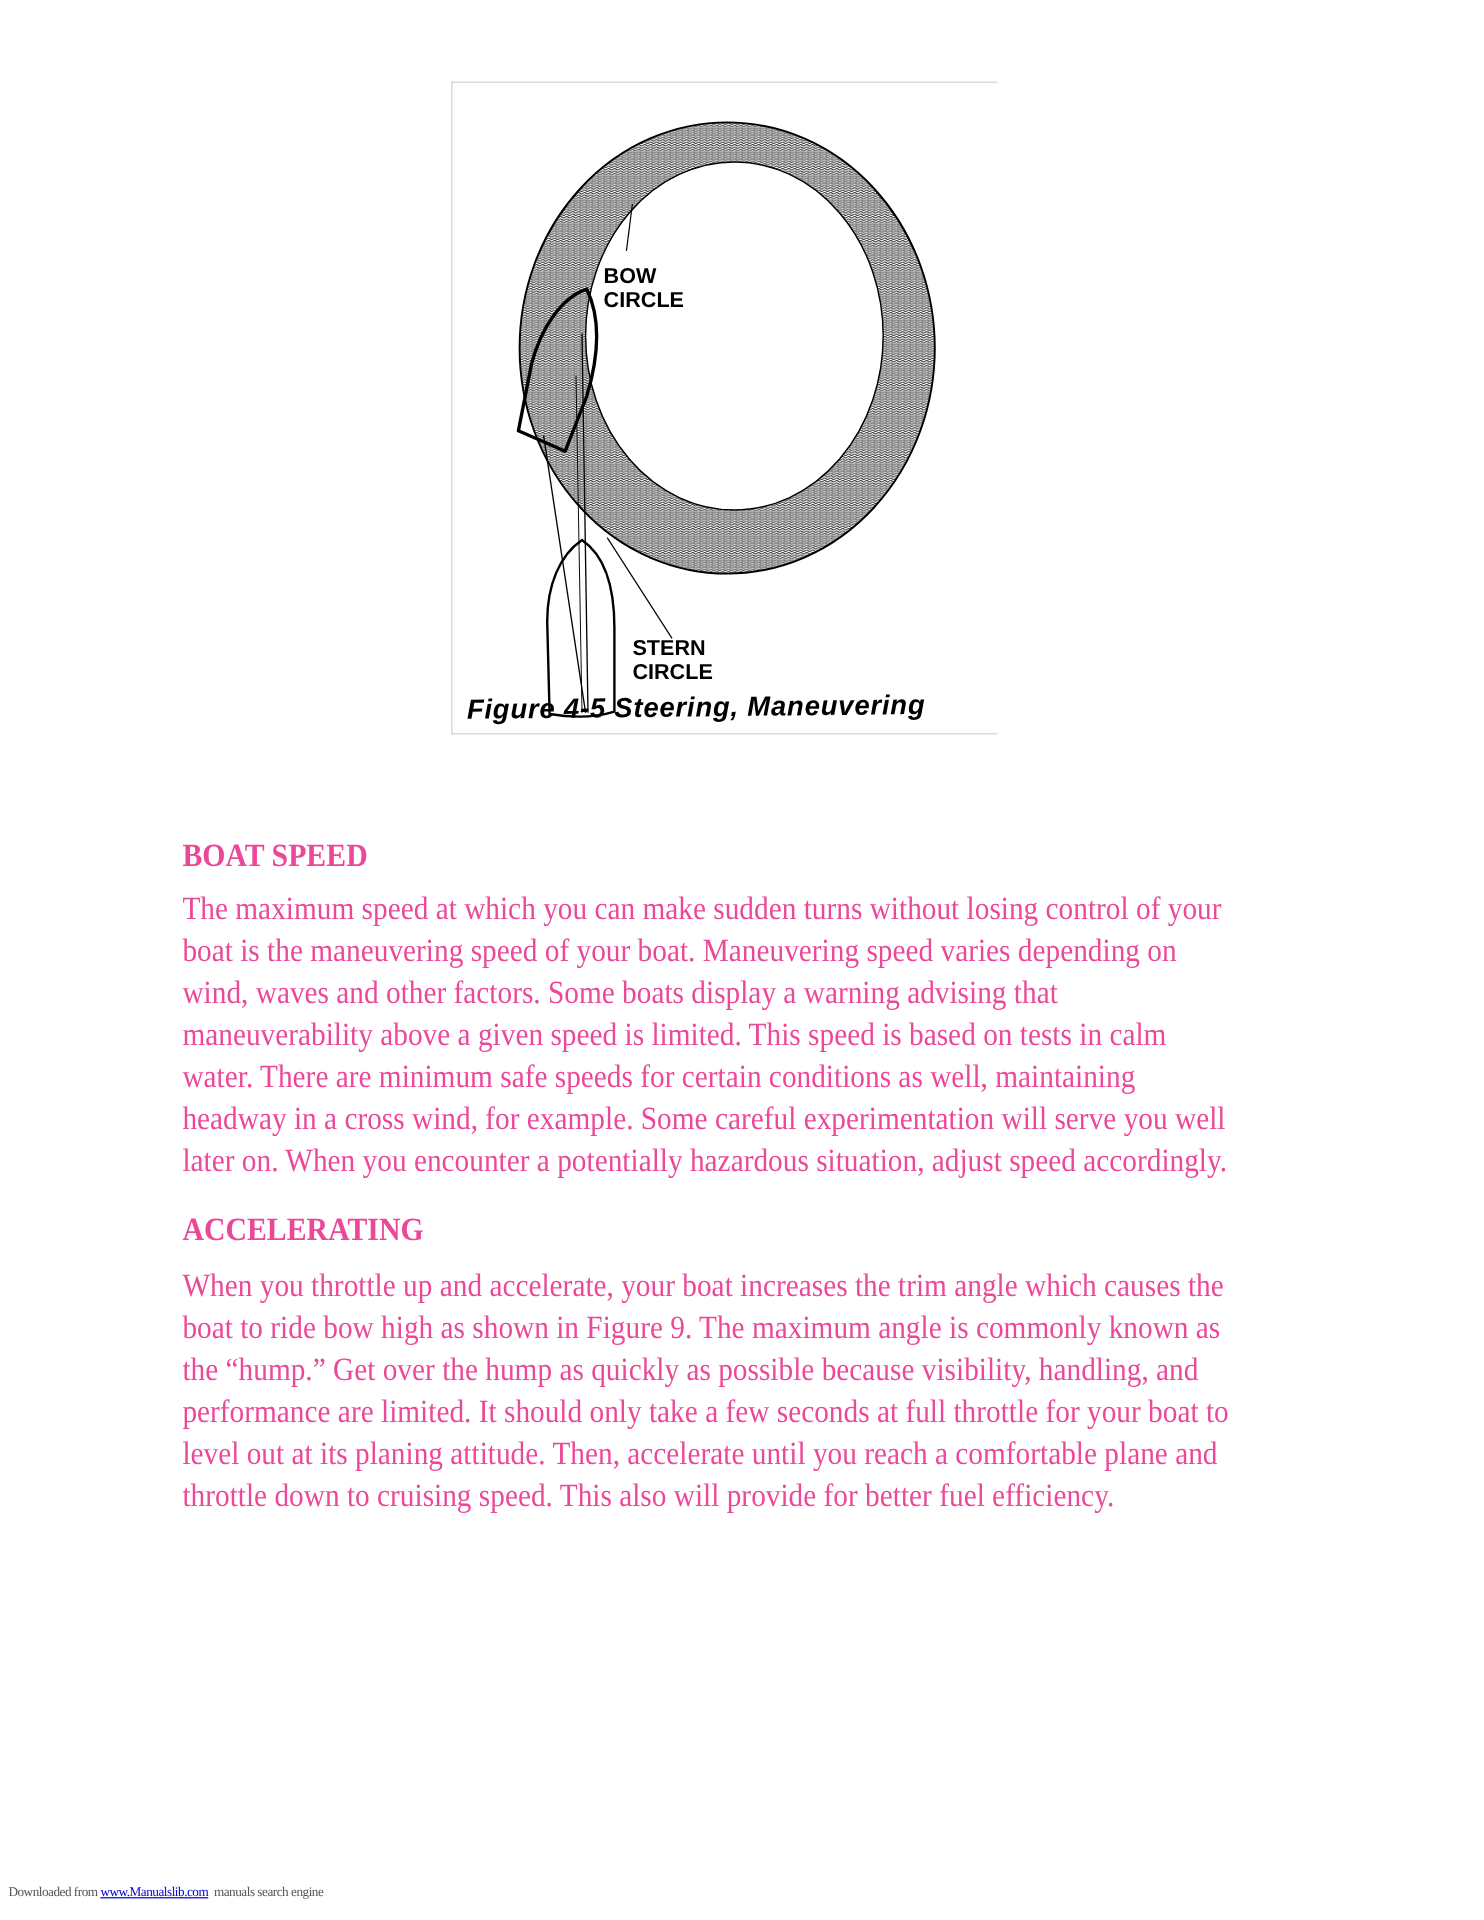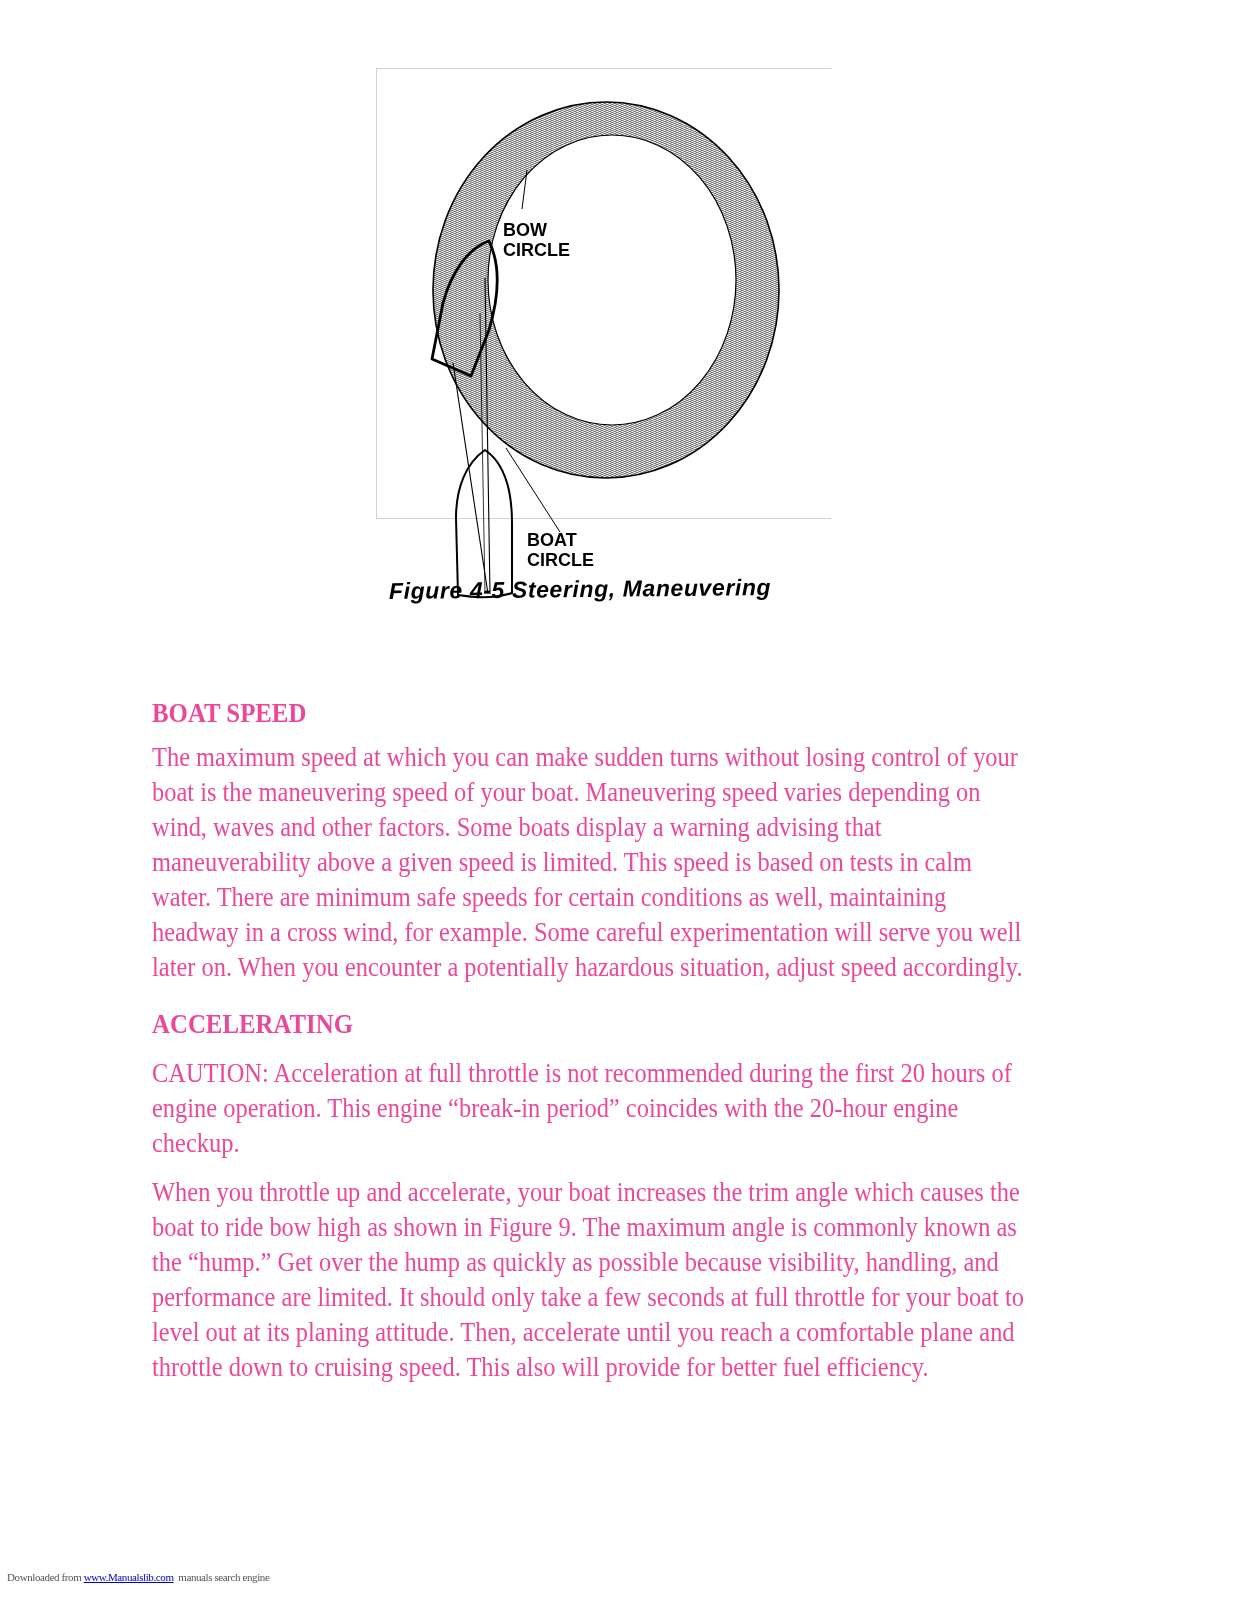--- a/index.html
+++ b/index.html
@@ -1,18 +1,18 @@
 <!DOCTYPE html>
 <html><head>
 <meta charset="utf-8">
 <style>
   html, body { margin: 0; padding: 0; background: #ffffff; }
   body { width: 1237px; height: 1600px; position: relative; overflow: hidden; }
   .figure-frame {
-    position: absolute; left: 376px; top: 68px; width: 455px; height: 451px;
+    position: absolute; left: 376px; top: 68px; width: 455px; height: 544px;
     border-top: 1px solid #d0d0d0; border-left: 1px solid #d0d0d0; border-bottom: 1px solid #d0d0d0;
     box-sizing: border-box;
   }
   .figure-frame svg { position: absolute; left: -1px; top: -1px; }
   .lbl {
     position: absolute; font-family: "Liberation Sans", sans-serif; font-weight: bold;
     font-size: 18px; line-height: 20px; color: #000; letter-spacing: 0px;
   }
   .caption {
     position: absolute; left: 12px; top: 509px; font-family: "Liberation Sans", sans-serif;
@@ -64,46 +64,41 @@
     <path d="M113 173 C 92 180, 75 205, 67 235 L 56 291 L 95 308 L 113 262 C 122 232, 126 200, 113 173 Z" fill="none" stroke="#000" stroke-width="2.8" stroke-linejoin="round"></path>
 
     <path d="M109 382 C 90 395, 80 420, 80 450 L 82 527 C 100 530, 120 530, 136 525 L 136 455 C 136 420, 128 395, 109 382 Z" fill="none" stroke="#000" stroke-width="2" stroke-linejoin="round"></path>
   </svg>
 
   <div class="lbl" style="left:126px; top:151px;">
     <div>BOW</div>
     <div>CIRCLE</div>
   </div>
   <div class="lbl" style="left:150px; top:461px;">
-    <div>BOAT</div>
+    <div>STERN</div>
     <div>CIRCLE</div>
   </div>
   <div class="caption">Figure 4-5 Steering, Maneuvering</div>
 </div>
 
 <div class="text-block" style="top:697px;">
   <h2 class="heading">BOAT SPEED</h2>
   <p class="para" style="margin-top:11px;">
     <span class="ln">The maximum speed at which you can make sudden turns without losing control of your</span>
     <span class="ln">boat is the maneuvering speed of your boat. Maneuvering speed varies depending on</span>
     <span class="ln">wind, waves and other factors. Some boats display a warning advising that</span>
     <span class="ln">maneuverability above a given speed is limited. This speed is based on tests in calm</span>
     <span class="ln">water. There are minimum safe speeds for certain conditions as well, maintaining</span>
     <span class="ln">headway in a cross wind, for example. Some careful experimentation will serve you well</span>
     <span class="ln">later on. When you encounter a potentially hazardous situation, adjust speed accordingly.</span>
   </p>
 </div>
 
 <div class="text-block" style="top:1008px;">
   <h2 class="heading">ACCELERATING</h2>
-  <p class="para" style="margin-top:16px;">
-    <span class="ln">CAUTION: Acceleration at full throttle is not recommended during the first 20 hours of</span>
-    <span class="ln">engine operation. This engine “break-in period” coincides with the 20-hour engine</span>
-    <span class="ln">checkup.</span>
-  </p>
   <p class="para" style="margin-top:14px;">
     <span class="ln">When you throttle up and accelerate, your boat increases the trim angle which causes the</span>
     <span class="ln">boat to ride bow high as shown in Figure 9. The maximum angle is commonly known as</span>
     <span class="ln">the “hump.” Get over the hump as quickly as possible because visibility, handling, and</span>
     <span class="ln">performance are limited. It should only take a few seconds at full throttle for your boat to</span>
     <span class="ln">level out at its planing attitude. Then, accelerate until you reach a comfortable plane and</span>
     <span class="ln">throttle down to cruising speed. This also will provide for better fuel efficiency.</span>
   </p>
 </div>
 

